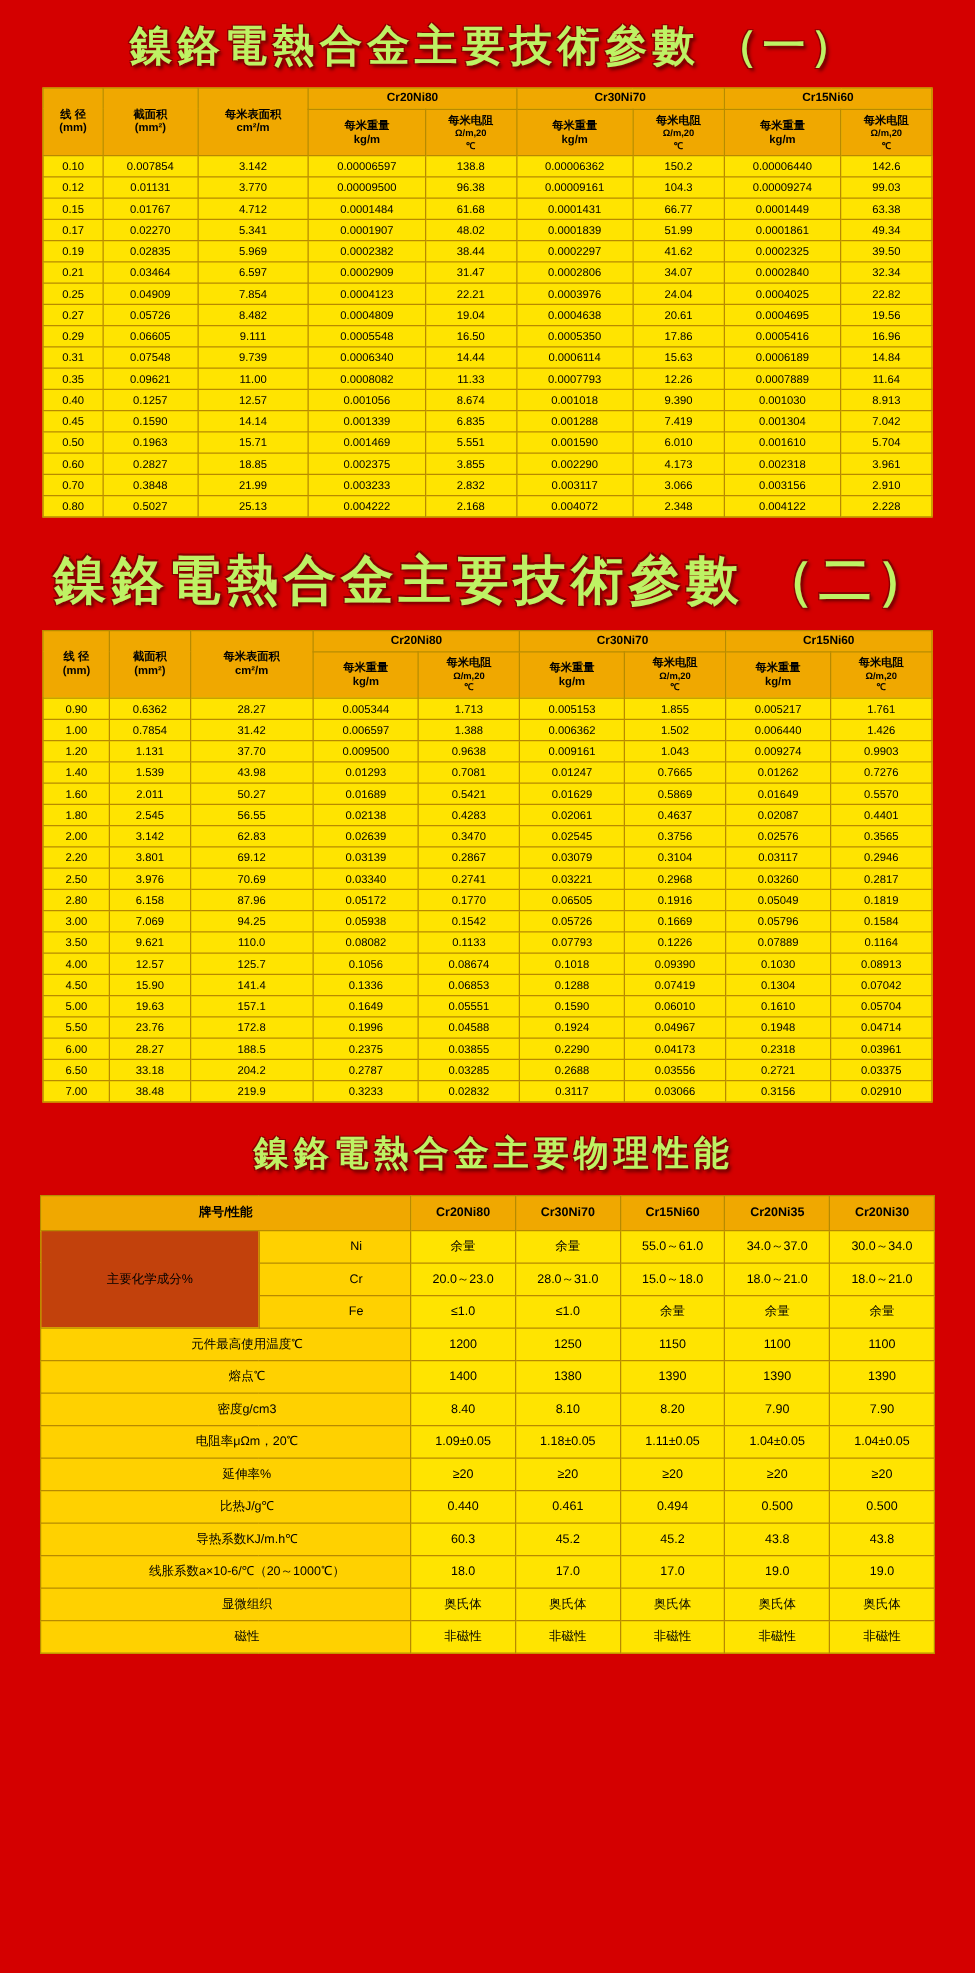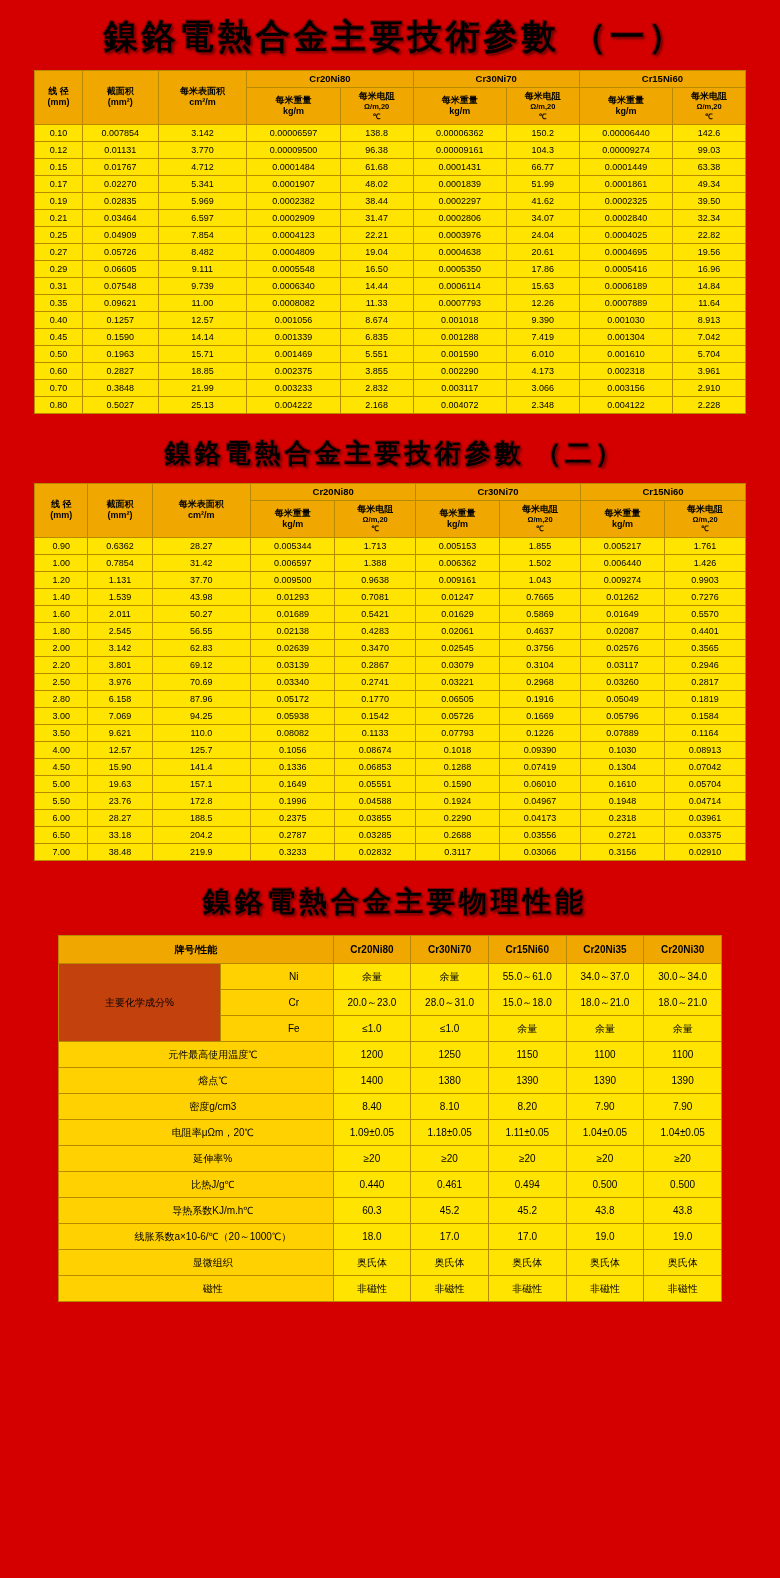--- a/index.html
+++ b/index.html
@@ -9,30 +9,30 @@
     background: #d40000;
     font-family: "Liberation Sans", sans-serif;
     color: #000;
   }
   .page { width:780px; min-height:1578px; background:#d40000; padding:0; }
 
   .title {
     text-align:center;
     font-family: "Liberation Serif", serif;
     font-weight: bold;
-    color: #000000;
+    color: #bef264;
     letter-spacing: 4px;
     text-shadow:
       -1px -1px 0 #8a0000, 1px -1px 0 #8a0000,
       -1px 1px 0 #8a0000, 1px 1px 0 #8a0000,
       2px 2px 3px rgba(0,0,0,.55);
     margin-left: 10px;
   }
   .title-1 { font-size: 34px; padding: 14px 0 10px; }
-  .title-2 { font-size: 26px; padding: 22px 0 12px; }
+  .title-2 { font-size: 42px; padding: 22px 0 12px; }
   .title-3 { font-size: 28px; padding: 22px 0 14px; }
 
   table {
     border-collapse: collapse;
     margin: 0 auto;
     background: #ffe400;
   }
   table td, table th {
     border: 1px solid #b88a00;
     text-align: center;
@@ -52,21 +52,21 @@
   .wire-table thead td.grp { font-size: 9.5px; padding: 2px; }
   .wire-table tbody td {
     background: #ffe400;
     padding: 3px 2px;
     font-size: 9px;
   }
   .wire-table tbody tr:nth-child(even) td { background:#ffe400; }
   .sub { font-size: 7.5px; }
 
   
-  .phys-table { width: 664px; font-size: 10px; }
+  .phys-table { width: 716px; font-size: 10px; }
   .phys-table td {
     background: #ffe400;
     padding: 6px 3px;
     font-size: 10px;
     line-height: 1.3;
   }
   .phys-table td.hdr {
     background: #f0a800;
     font-weight: bold;
     padding: 7px 3px;

